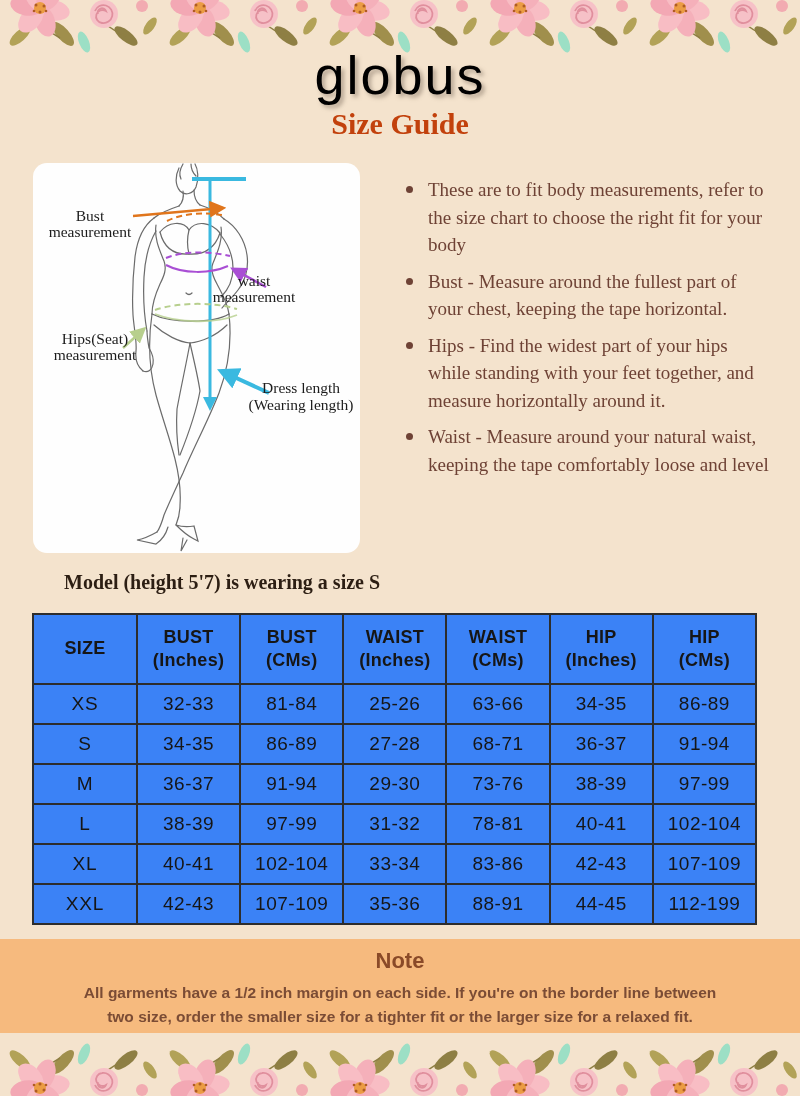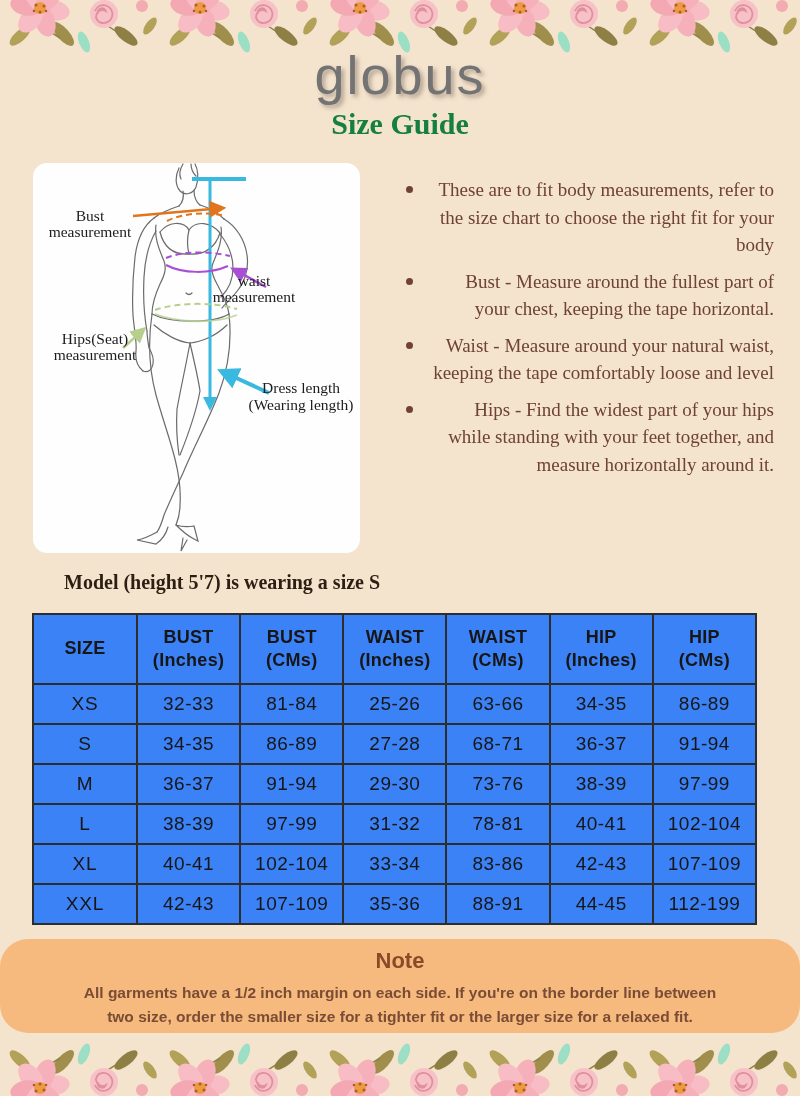--- a/index.html
+++ b/index.html
@@ -3,45 +3,45 @@
 <meta charset="utf-8">
 <style>
   html,body{margin:0;padding:0;}
   .page{position:relative;width:800px;height:1096px;background:#f4e3cd;overflow:hidden;
         font-family:"Liberation Sans",sans-serif;}
   .floral{position:absolute;left:0;}
   .floral-top{top:0;}
   .floral-bottom{bottom:0;transform:scaleY(-1);}
   .logo{position:absolute;top:44px;left:0;width:100%;text-align:center;
         font-family:"Liberation Sans",sans-serif;font-size:54px;font-weight:400;
-        letter-spacing:2px;color:#737373;
+        letter-spacing:2px;color:#000000;
         text-shadow:3px 3px 4px rgba(125,110,95,.55);}
   .title{position:absolute;top:107px;left:0;width:100%;margin:0;text-align:center;
-         font-family:"Liberation Serif",serif;font-weight:bold;font-size:30px;color:#15803d;}
+         font-family:"Liberation Serif",serif;font-weight:bold;font-size:30px;color:#c2410c;}
   .diagram-card{position:absolute;left:33px;top:163px;width:327px;height:390px;
         background:#fefefe;border-radius:14px;}
   .diagram-card svg{display:block;}
   .fig-label{font-family:"Liberation Serif",serif;font-size:15.5px;fill:#1c1c1c;}
   .instructions{position:absolute;left:402px;top:176px;width:372px;margin:0;padding:0;
         list-style:none;}
   .instructions li{position:relative;padding-left:26px;margin-bottom:9px;
-        font-family:"Liberation Serif",serif;font-size:19px;line-height:1.45;color:#6e4235;text-align:right;}
+        font-family:"Liberation Serif",serif;font-size:19px;line-height:1.45;color:#6e4235;}
   .instructions li .dot{position:absolute;left:4px;top:10px;width:7px;height:7px;
         border-radius:50%;background:#6e4235;}
   .caption{position:absolute;left:64px;top:563px;
         font-family:"Liberation Serif",serif;font-weight:bold;font-size:20px;color:#2c1e13;margin-top:8px;}
   table.size-chart{position:absolute;left:32px;top:613px;width:725px;
         border-collapse:collapse;table-layout:fixed;background:#3b82f6;}
   .size-chart th,.size-chart td{border:2px solid #2d2d2d;text-align:center;vertical-align:middle;
         color:#161616;}
   .size-chart th{height:66px;font-size:18px;font-weight:bold;line-height:1.3;letter-spacing:.3px;}
   .size-chart td{height:36px;font-size:19px;letter-spacing:.5px;}
   .size-chart td.size-cell{font-weight:normal;font-size:19px;letter-spacing:.8px;}
   .note{position:absolute;left:0;top:939px;width:800px;height:94px;background:#f6ba7e;
-        text-align:center;box-sizing:border-box;padding-top:9px;border-radius:28px;}
+        text-align:center;box-sizing:border-box;padding-top:9px;}
   .note-title{font-size:22px;font-weight:bold;color:#8a4a28;}
   .note-body{max-width:655px;margin:7px auto 0;font-size:15.5px;line-height:1.55;color:#7b4c35;font-weight:bold;}
 </style>
 </head>
 <body>
 
 <div class="page">
 
   <svg class="floral floral-top" width="800" height="58" viewBox="0 0 800 58">
     <defs>
@@ -170,24 +170,24 @@
 
   <ul class="instructions">
     <li>
       <span class="dot"></span>
       <span>These are to fit body measurements, refer to the size chart to choose the right fit for your body</span></li>
     <li>
       <span class="dot"></span>
       <span>Bust - Measure around the fullest part of your chest, keeping the tape horizontal.</span></li>
     <li>
       <span class="dot"></span>
-      <span>Waist - Measure around your natural waist, keeping the tape comfortably loose and level</span></li>
+      <span>Hips - Find the widest part of your hips while standing with your feet together, and measure horizontally around it.</span></li>
     <li>
       <span class="dot"></span>
-      <span>Hips - Find the widest part of your hips while standing with your feet together, and measure horizontally around it.</span></li>
+      <span>Waist - Measure around your natural waist, keeping the tape comfortably loose and level</span></li>
   </ul>
 
   <div class="caption">Model (height 5'7) is wearing a size S</div>
 
   <table class="size-chart">
     <colgroup>
         <col style="width:104px">
         <col>
         <col>
         <col>

